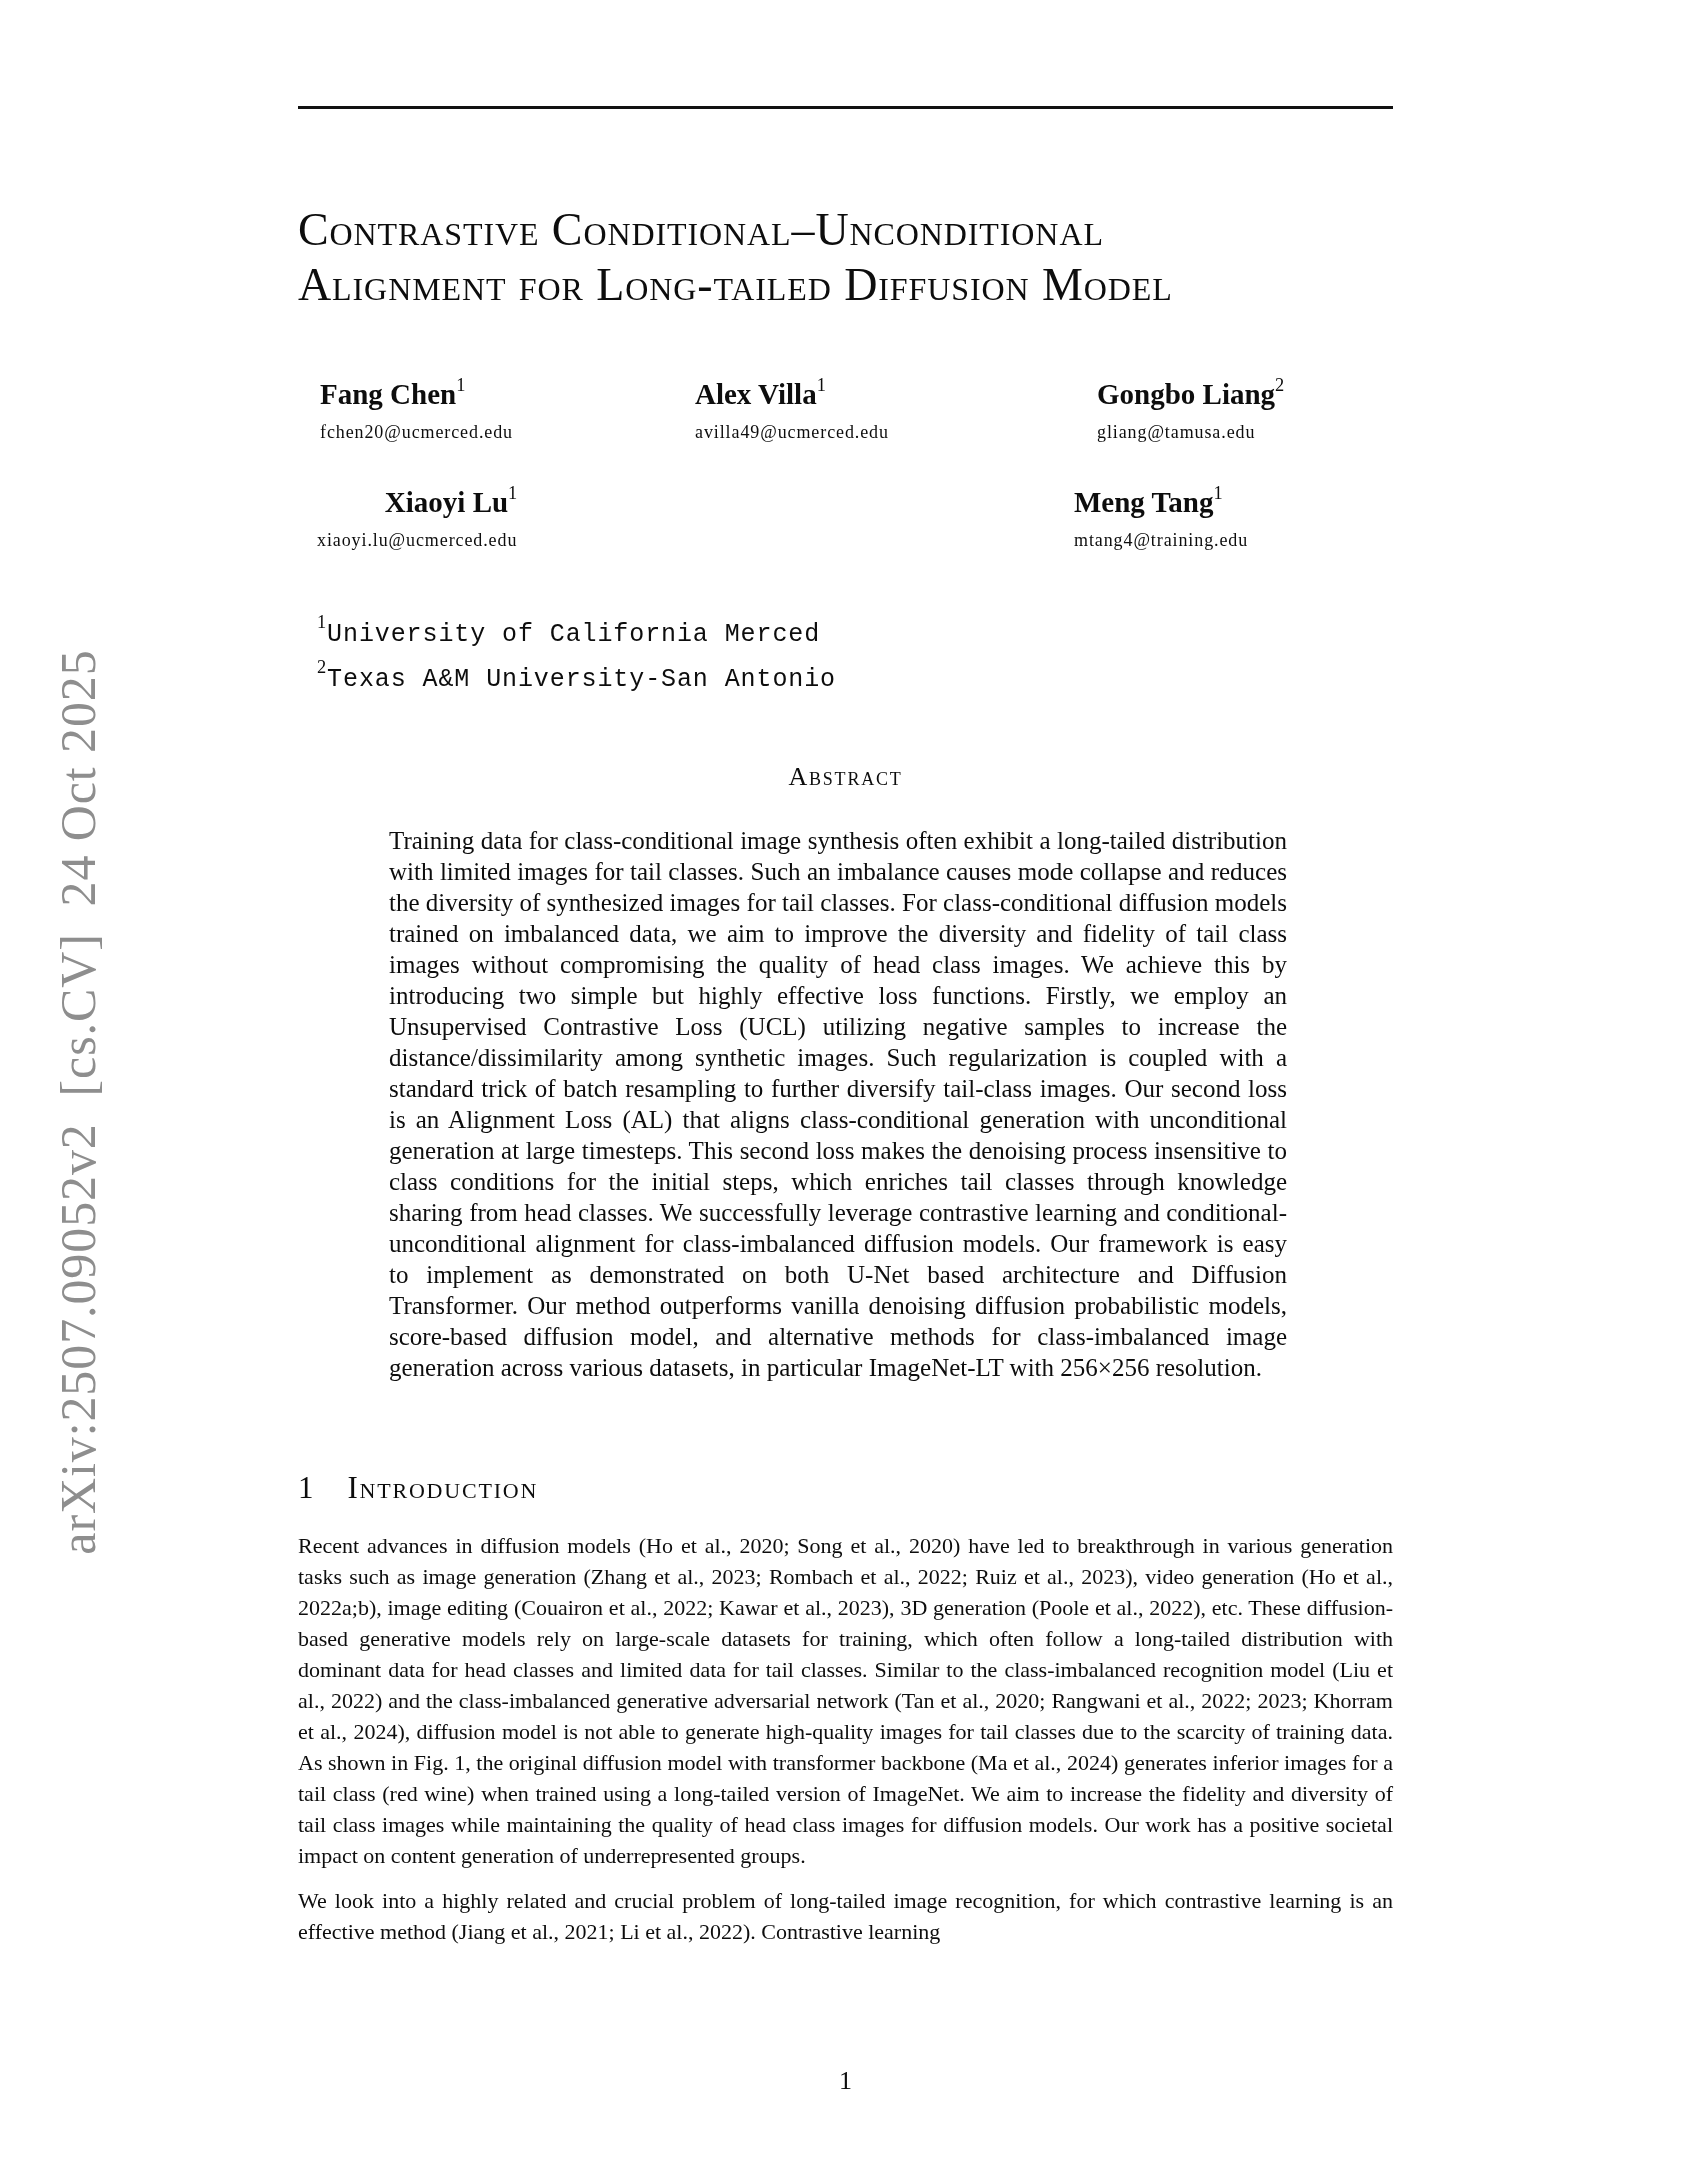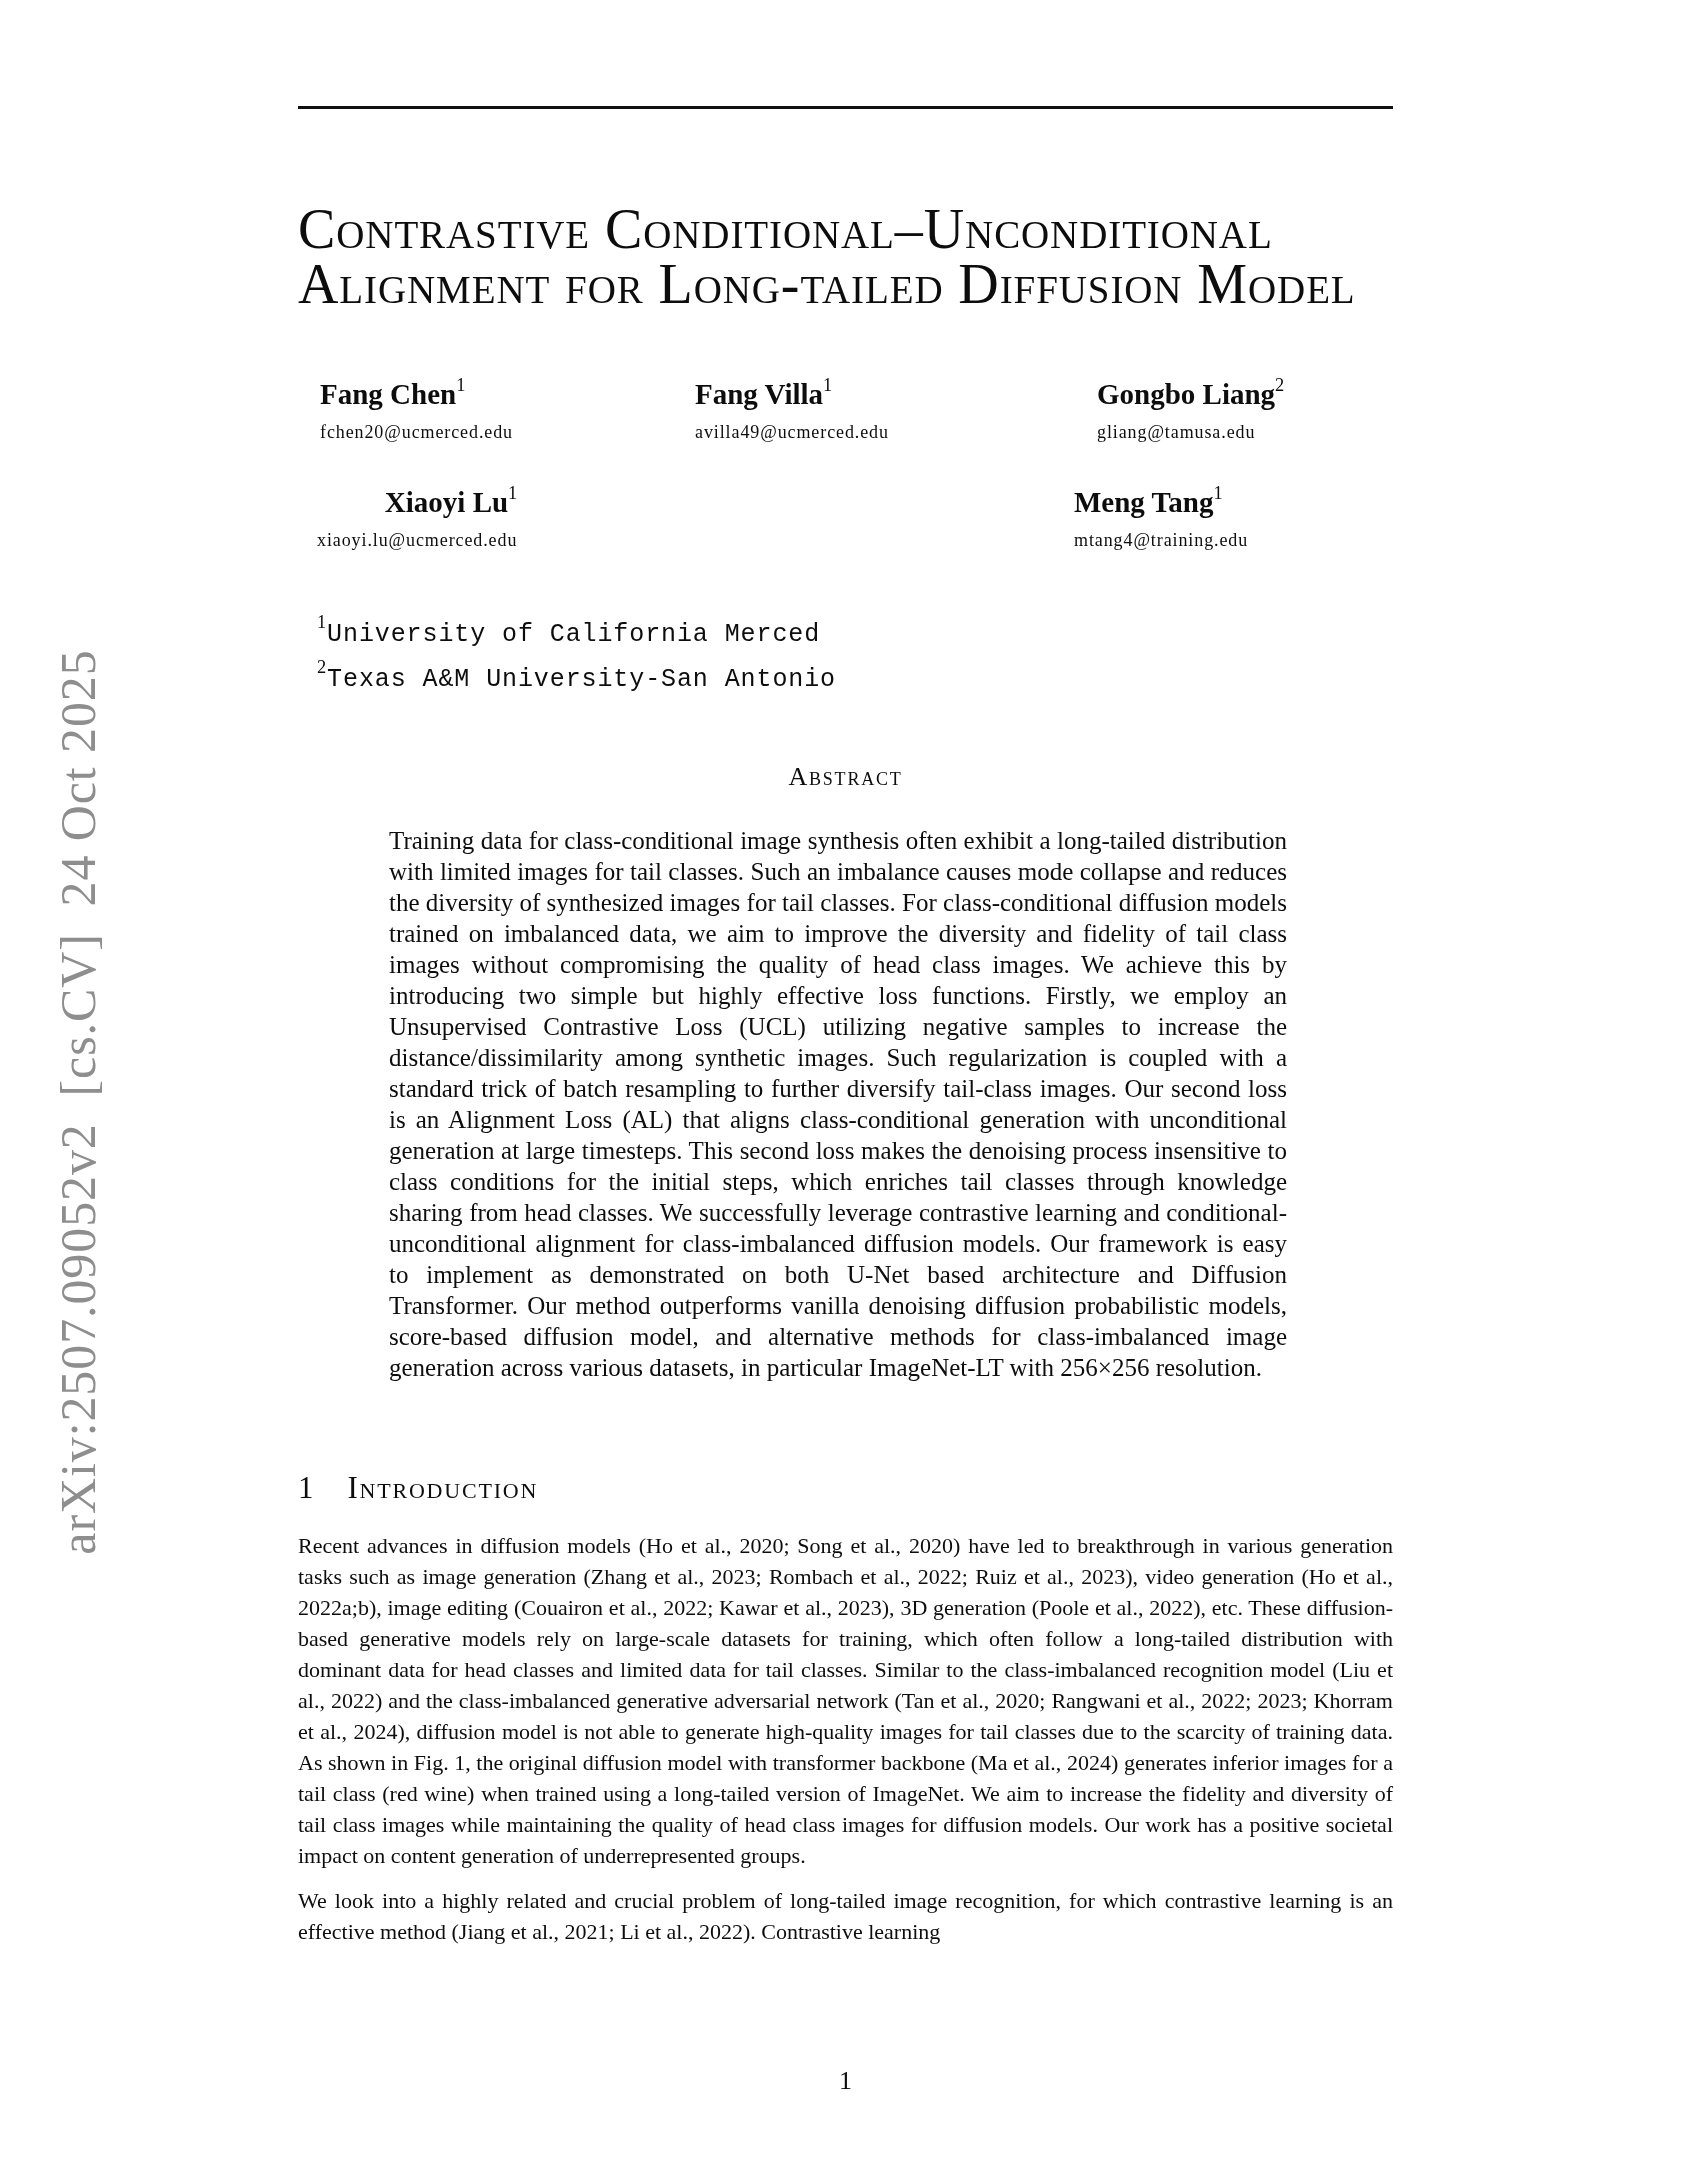--- a/index.html
+++ b/index.html
@@ -25,21 +25,21 @@
     transform-origin: center center;
     font-size: 50px;
     color: #8e8e8e;
     white-space: pre;
     letter-spacing: 0.9px;
   }
   .title {
     position: absolute;
     left: 298px; top: 202px;
     width: 1102px;
-    font-size: 56px;
+    font-size: 46px;
     line-height: 55px;
     font-variant: small-caps;
     letter-spacing: 0.9px;
     font-weight: 500;
   }
   .author {
     position: absolute;
     white-space: nowrap;
   }
   .author .name {
@@ -131,21 +131,21 @@
     <div>Contrastive Conditional–Unconditional</div>
     <div>Alignment for Long-tailed Diffusion Model</div>
   </div>
 
   <div class="author" style="left:320px; top:369px;">
     <div class="name"><span>Fang Chen</span><sup>1</sup></div>
     <div class="email">fchen20@ucmerced.edu</div>
   </div>
 
   <div class="author" style="left:695px; top:369px;">
-    <div class="name"><span>Fang Villa</span><sup>1</sup></div>
+    <div class="name"><span>Alex Villa</span><sup>1</sup></div>
     <div class="email">avilla49@ucmerced.edu</div>
   </div>
 
   <div class="author" style="left:1097px; top:369px;">
     <div class="name"><span>Gongbo Liang</span><sup>2</sup></div>
     <div class="email">gliang@tamusa.edu</div>
   </div>
 
   <div class="author" style="left:317px; top:477px;text-align:right;">
     <div class="name"><span>Xiaoyi Lu</span><sup>1</sup></div>

